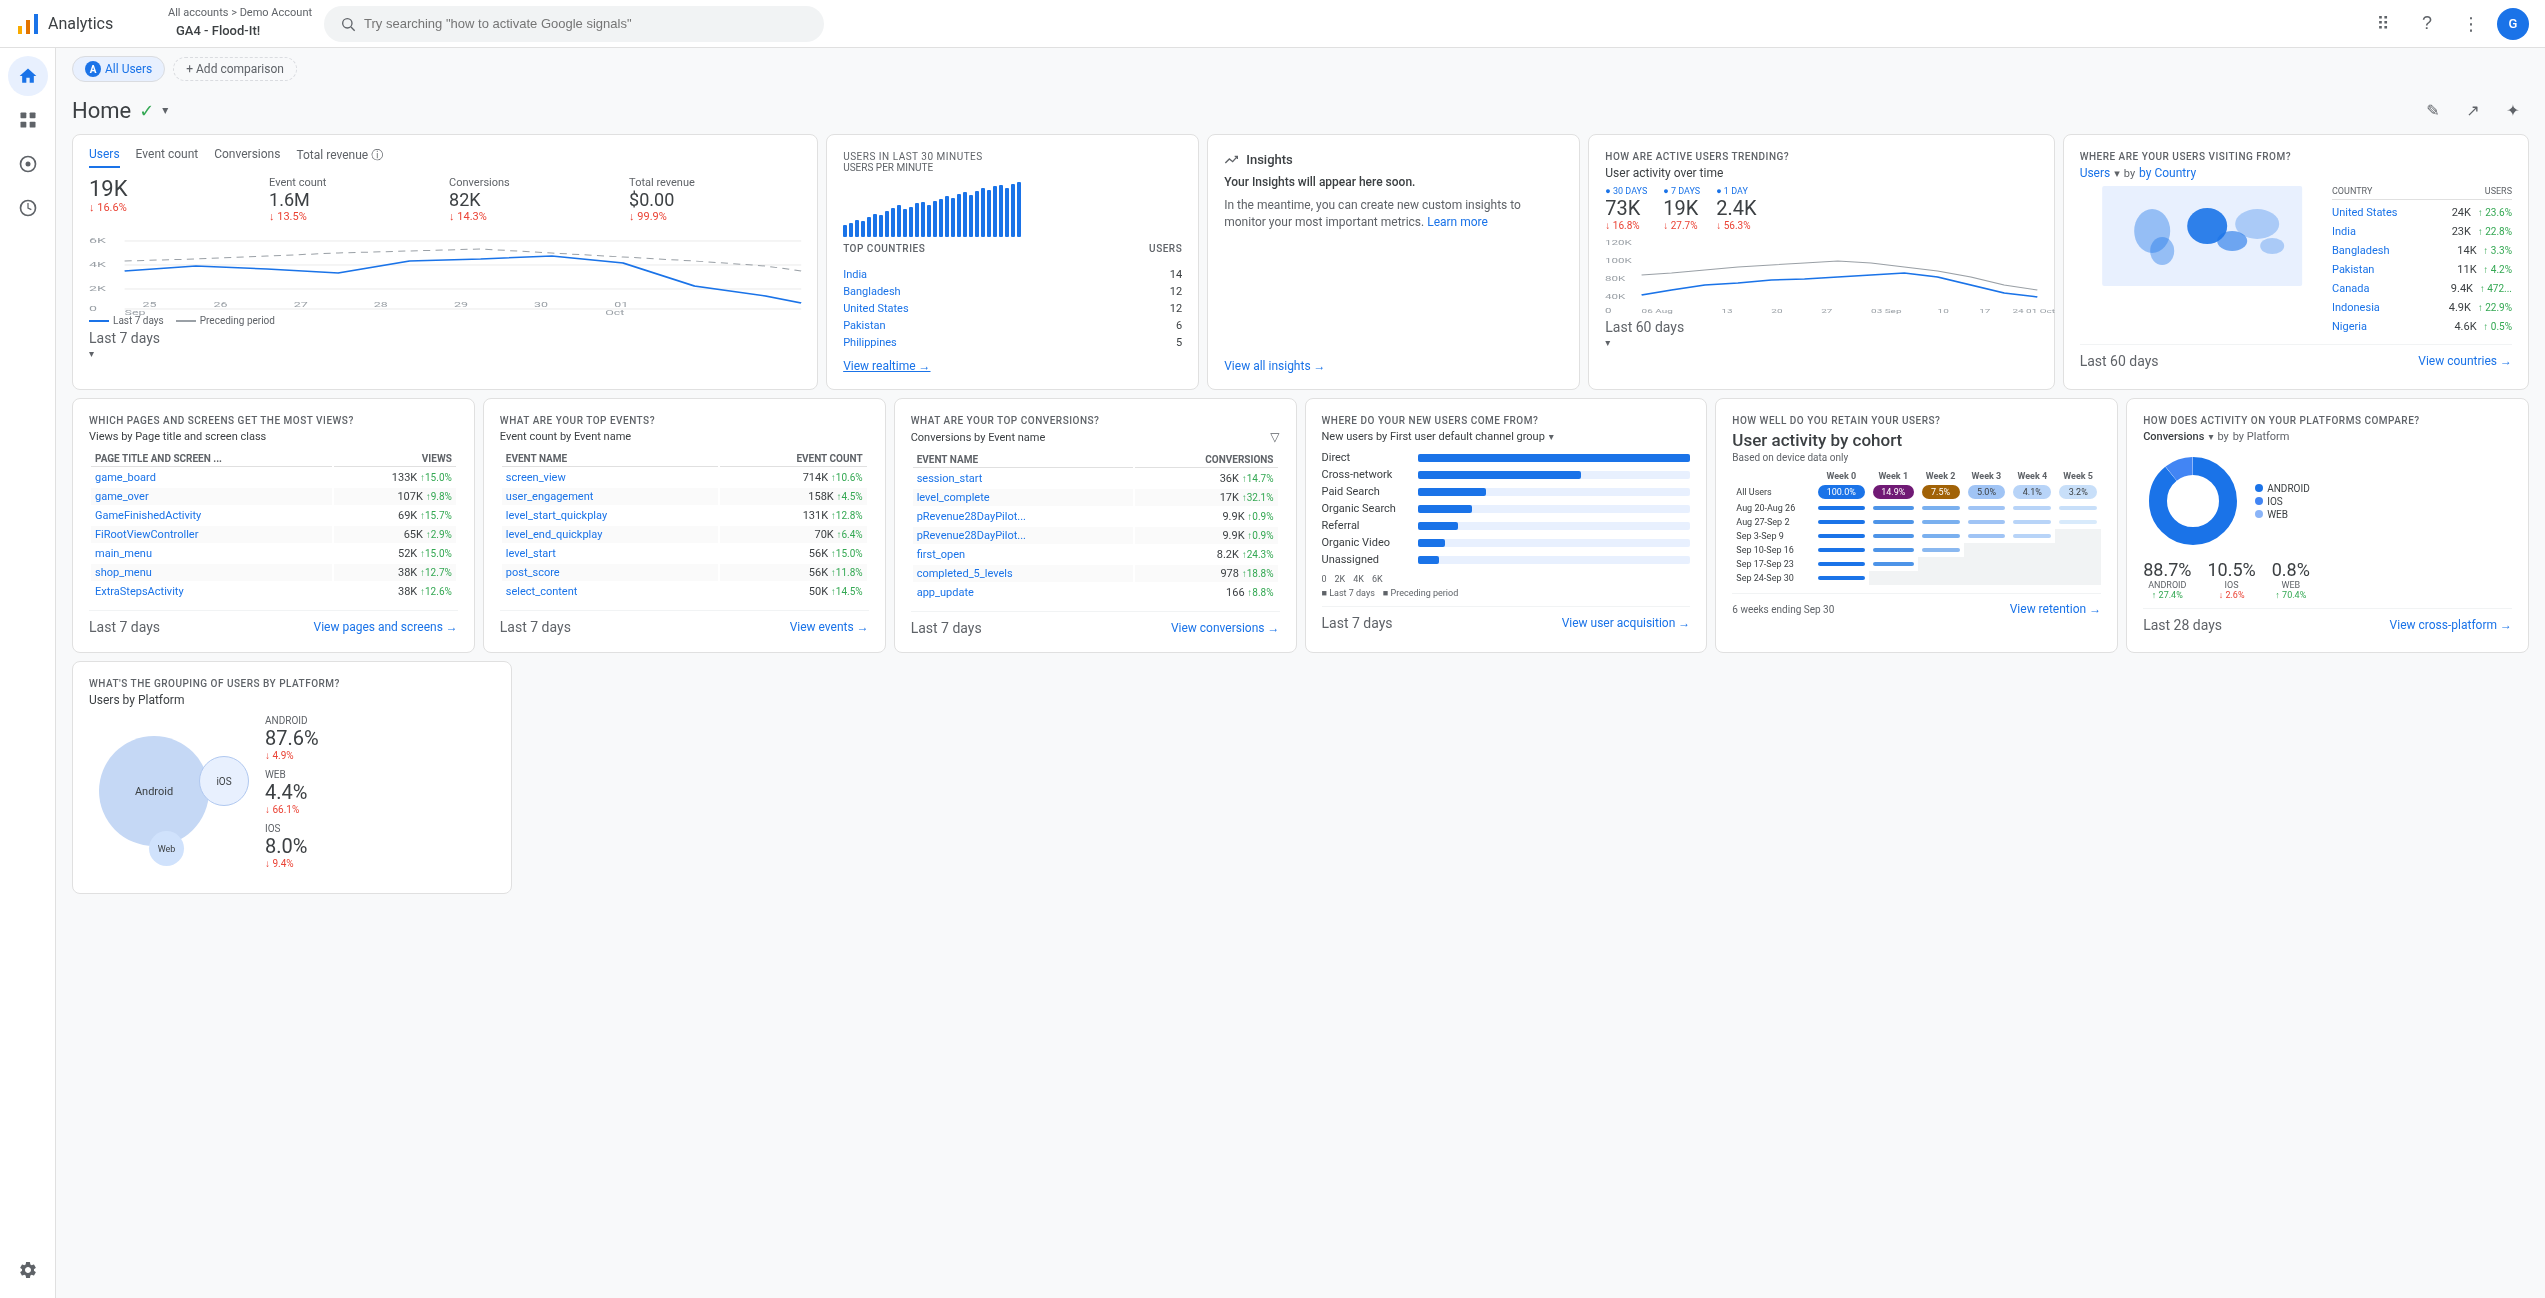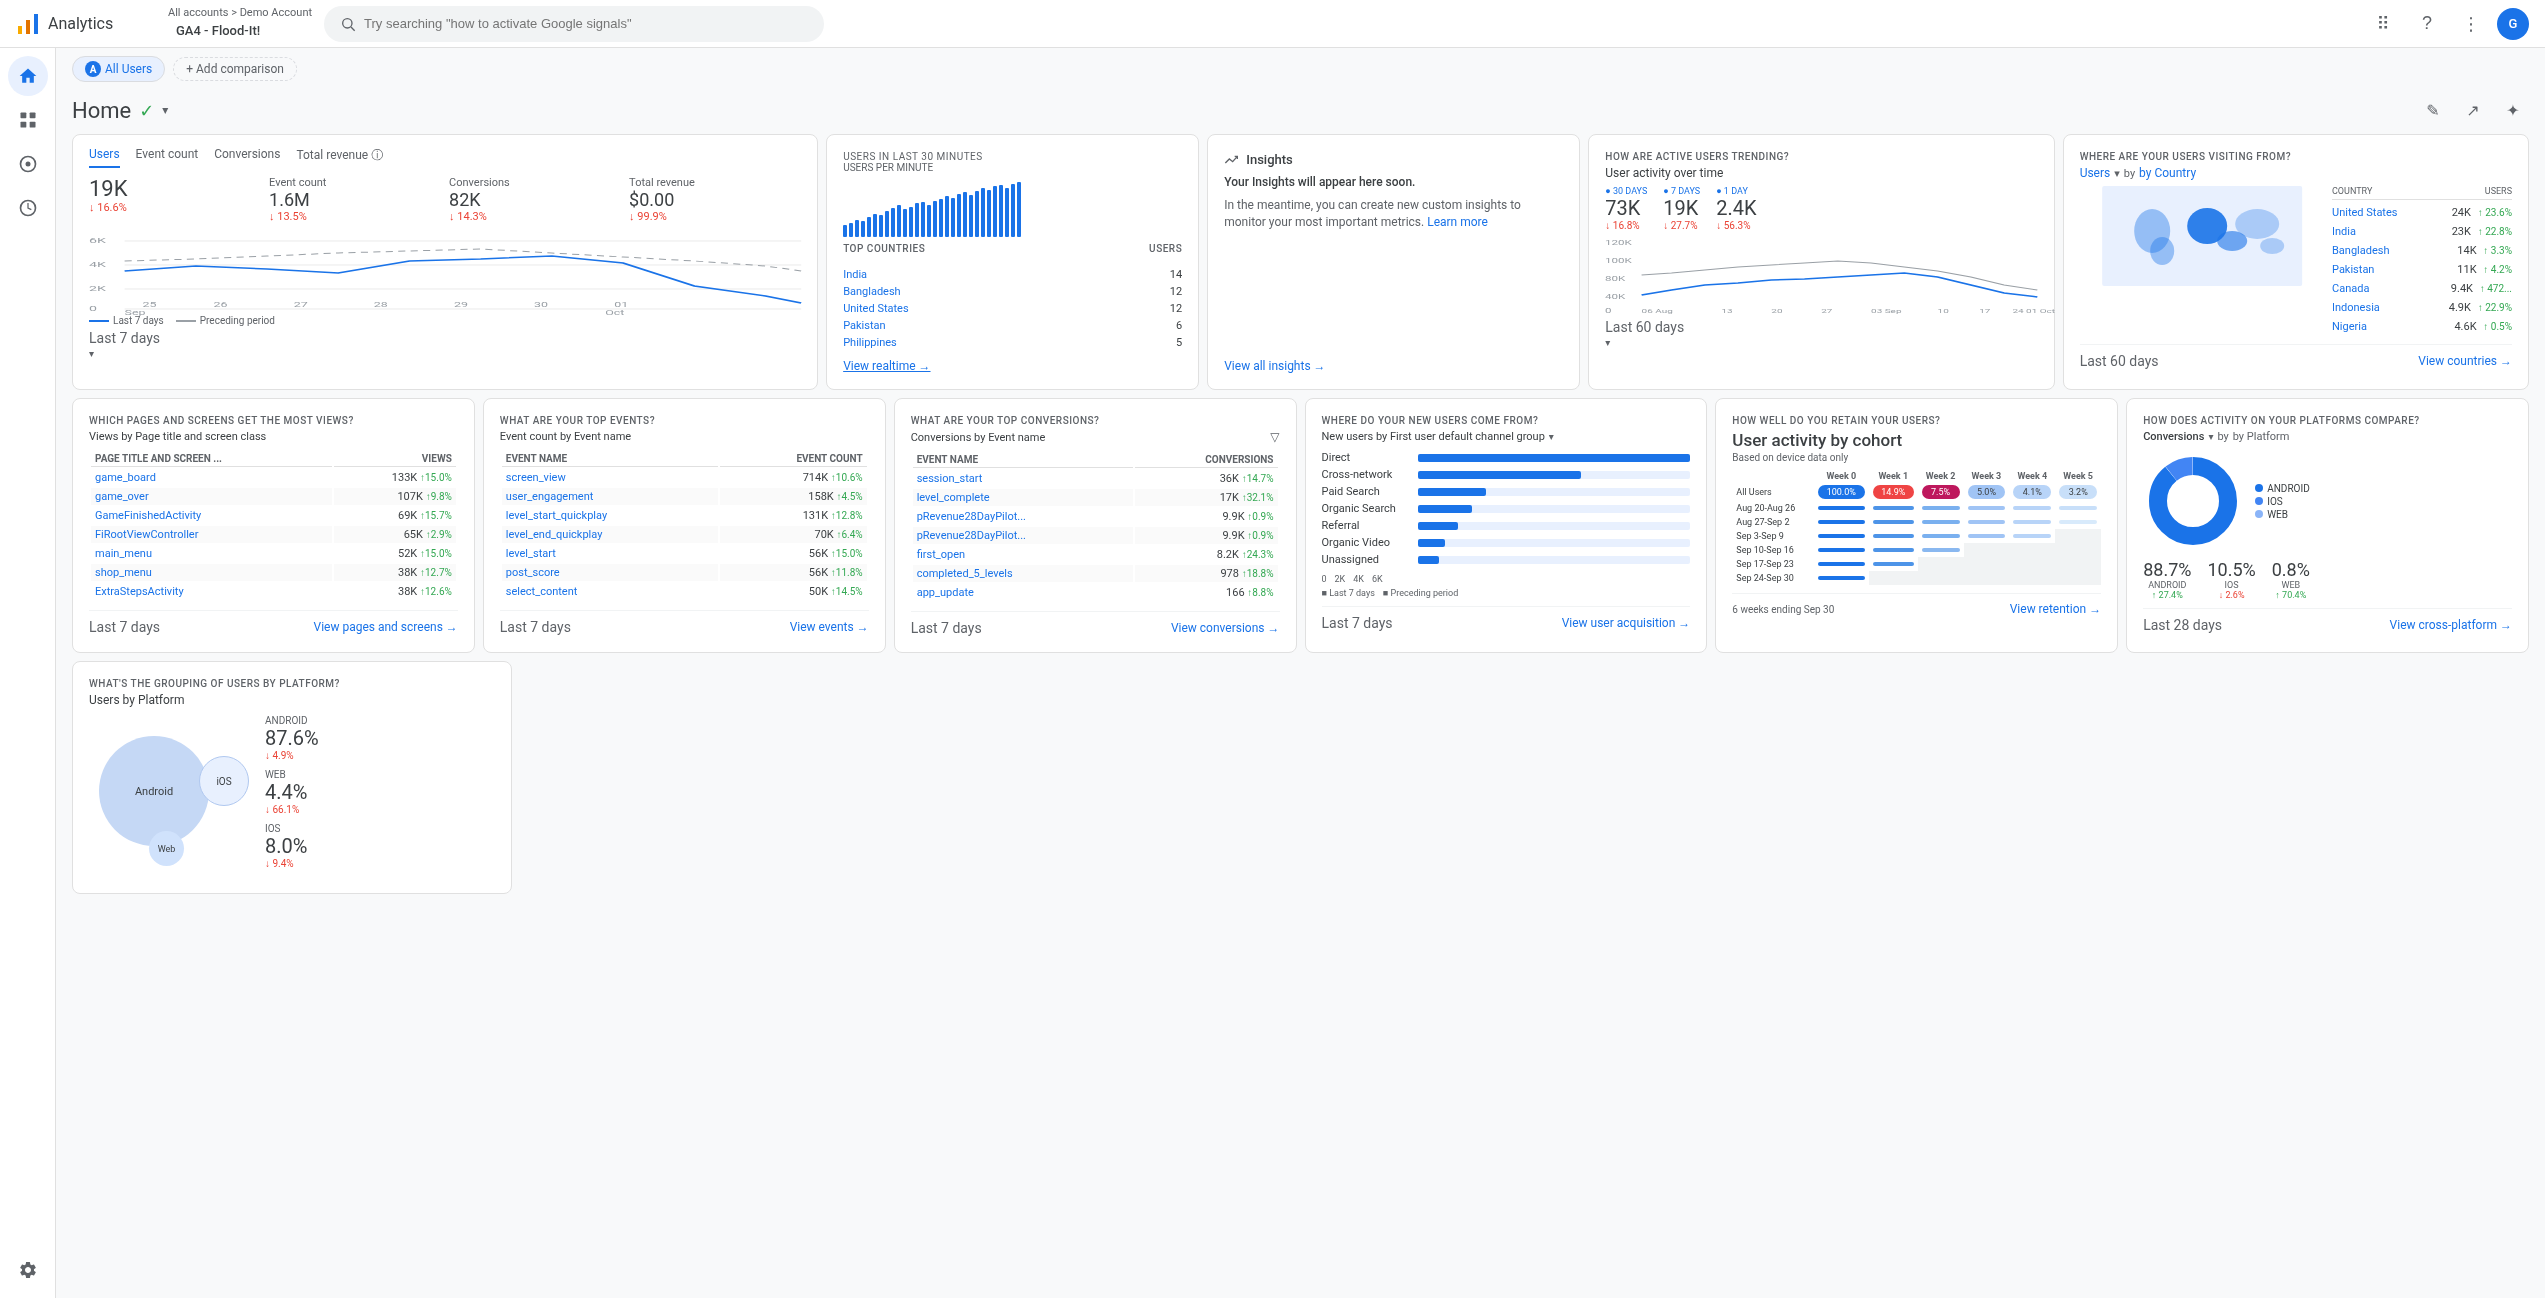--- a/index.html
+++ b/index.html
@@ -742,24 +742,24 @@
                 <th>Week 5</th>
               </tr>
             </thead>
             <tbody>
               <tr>
                 <td style="font-size:9px;text-align:left;">All Users</td>
                 <td>
                     <div class="cohort-cell" style="background:#1a73e8;color:white;">100.0%</div>
                   </td>
                 <td>
-                    <div class="cohort-cell" style="background:#ef4444;color:white;">14.9%</div>
-                  </td>
-                <td>
-                    <div class="cohort-cell" style="background:#be185d;color:white;">7.5%</div>
+                    <div class="cohort-cell" style="background:#701a75;color:white;">14.9%</div>
+                  </td>
+                <td>
+                    <div class="cohort-cell" style="background:#a16207;color:white;">7.5%</div>
                   </td>
                 <td>
                     <div class="cohort-cell" style="background:#a0c4f5;color:#3c4043;">5.0%</div>
                   </td>
                 <td>
                     <div class="cohort-cell" style="background:#b8d4f8;color:#3c4043;">4.1%</div>
                   </td>
                 <td>
                     <div class="cohort-cell" style="background:#c8dff9;color:#3c4043;">3.2%</div>
                   </td>

